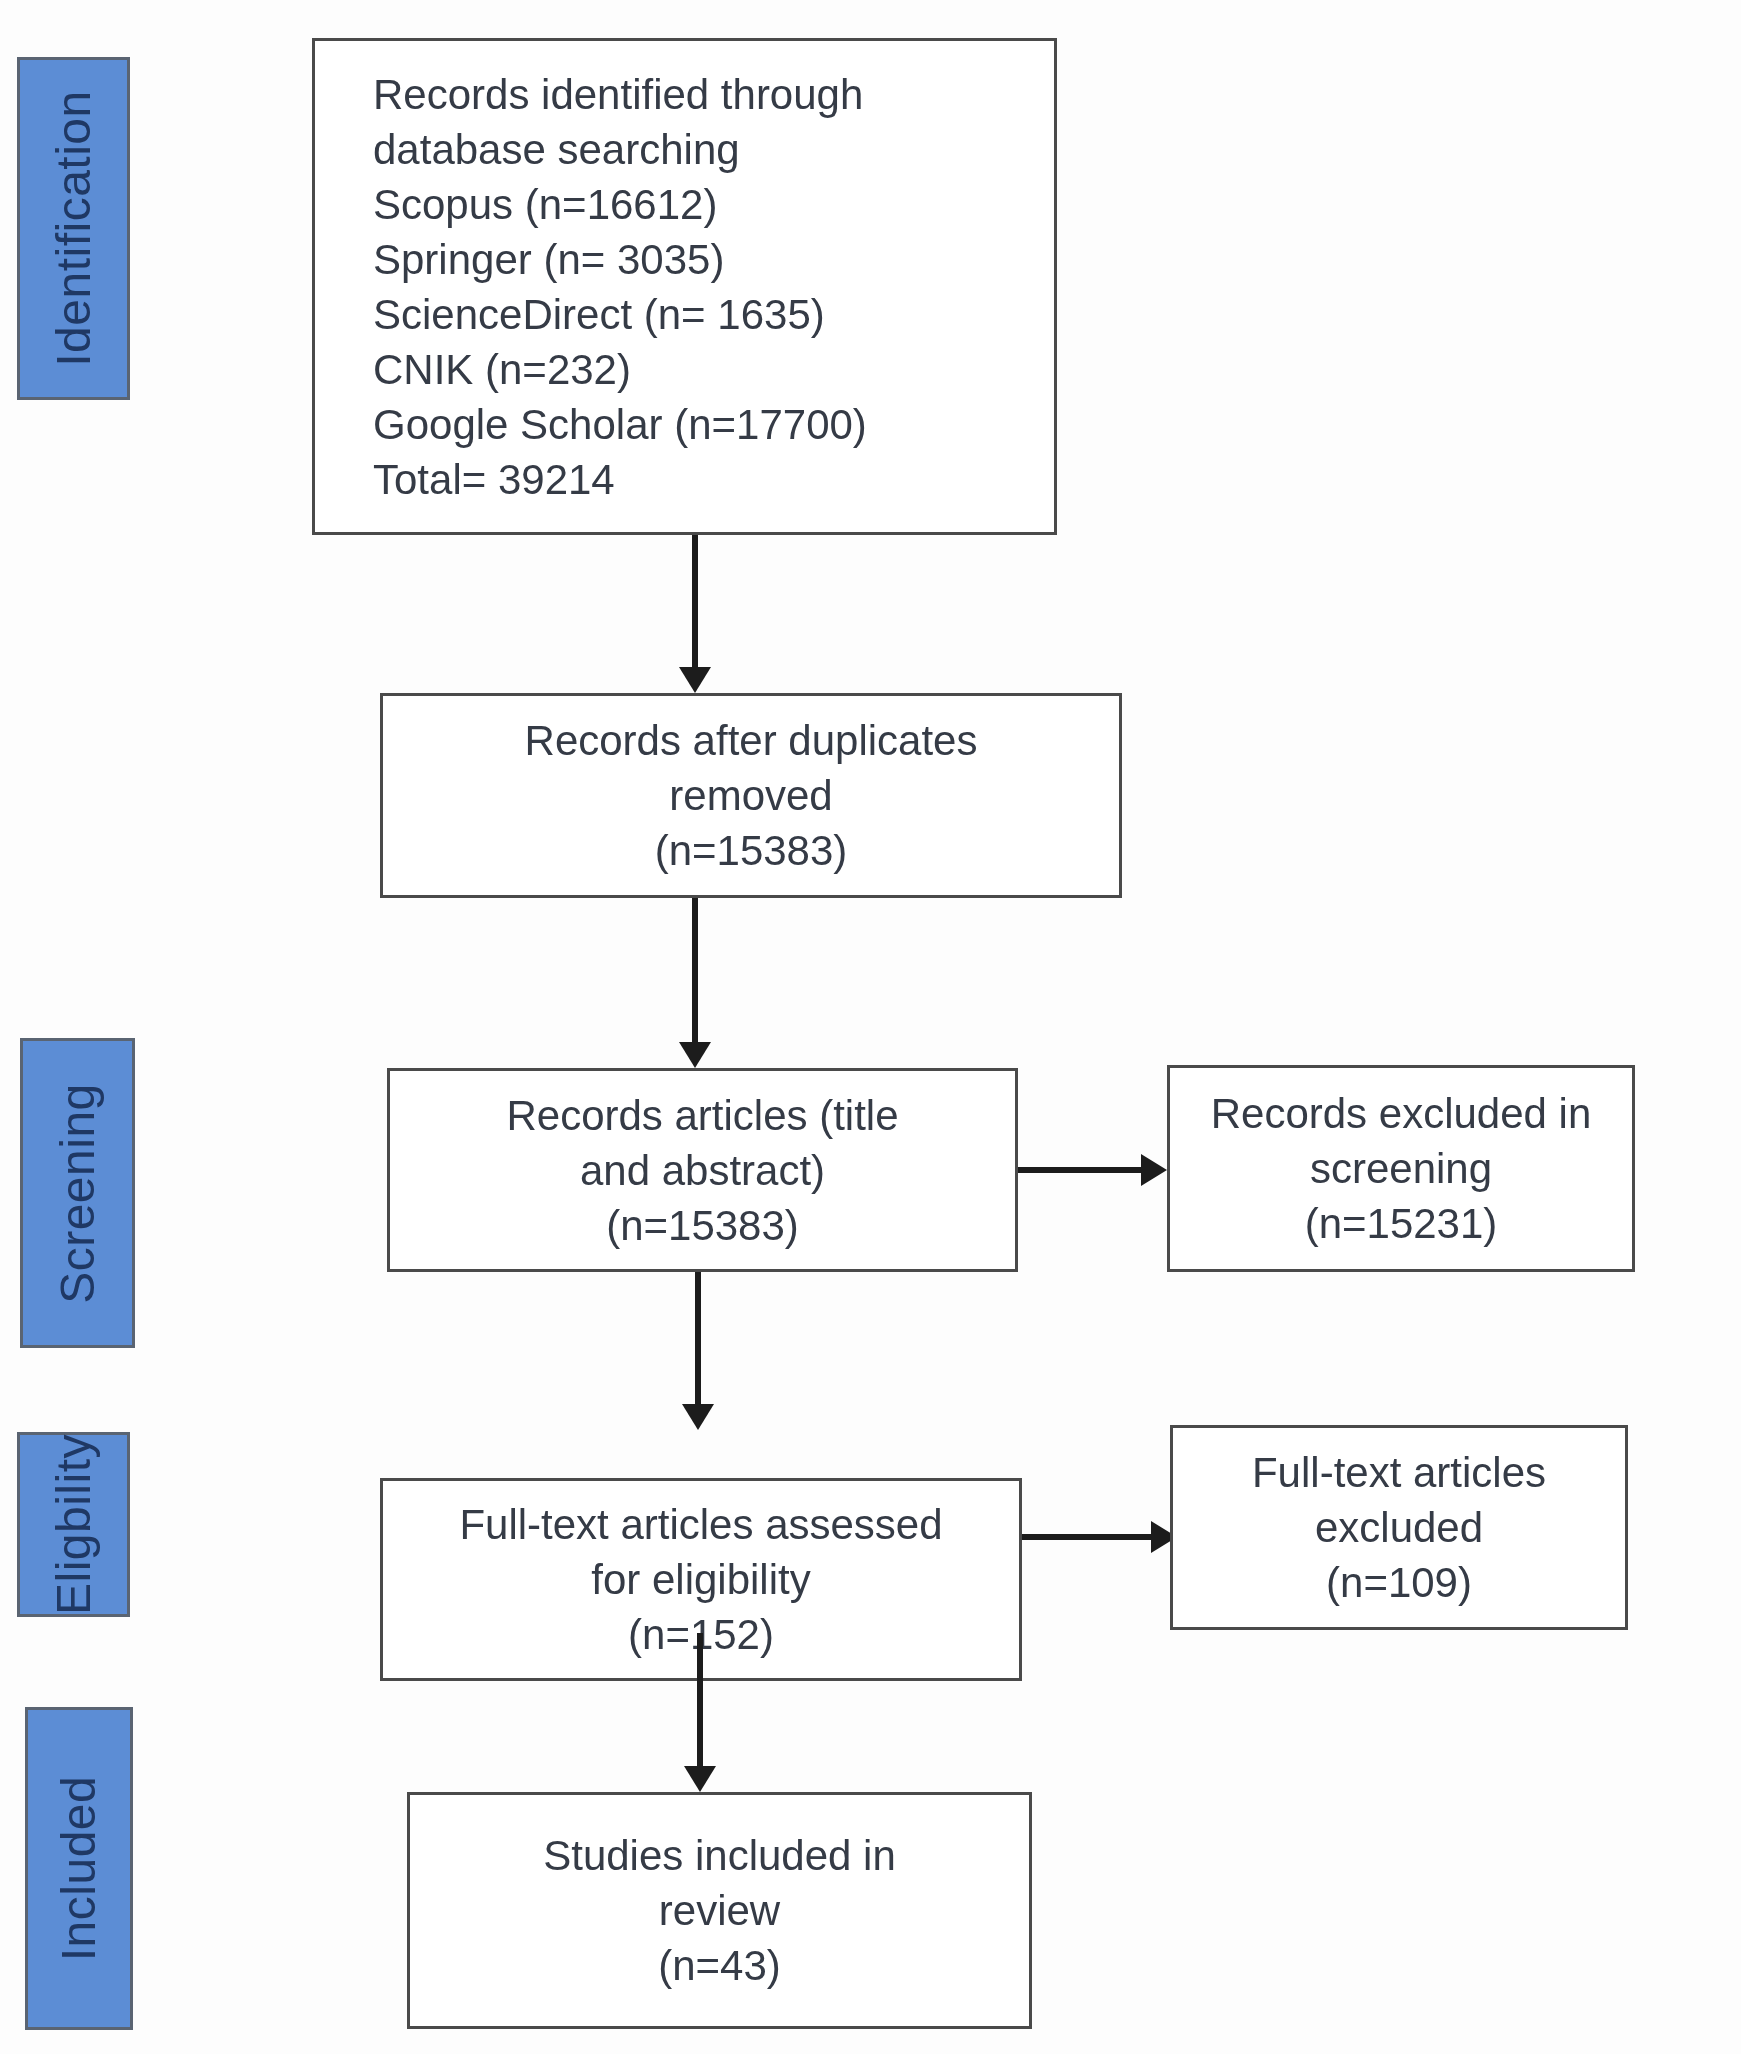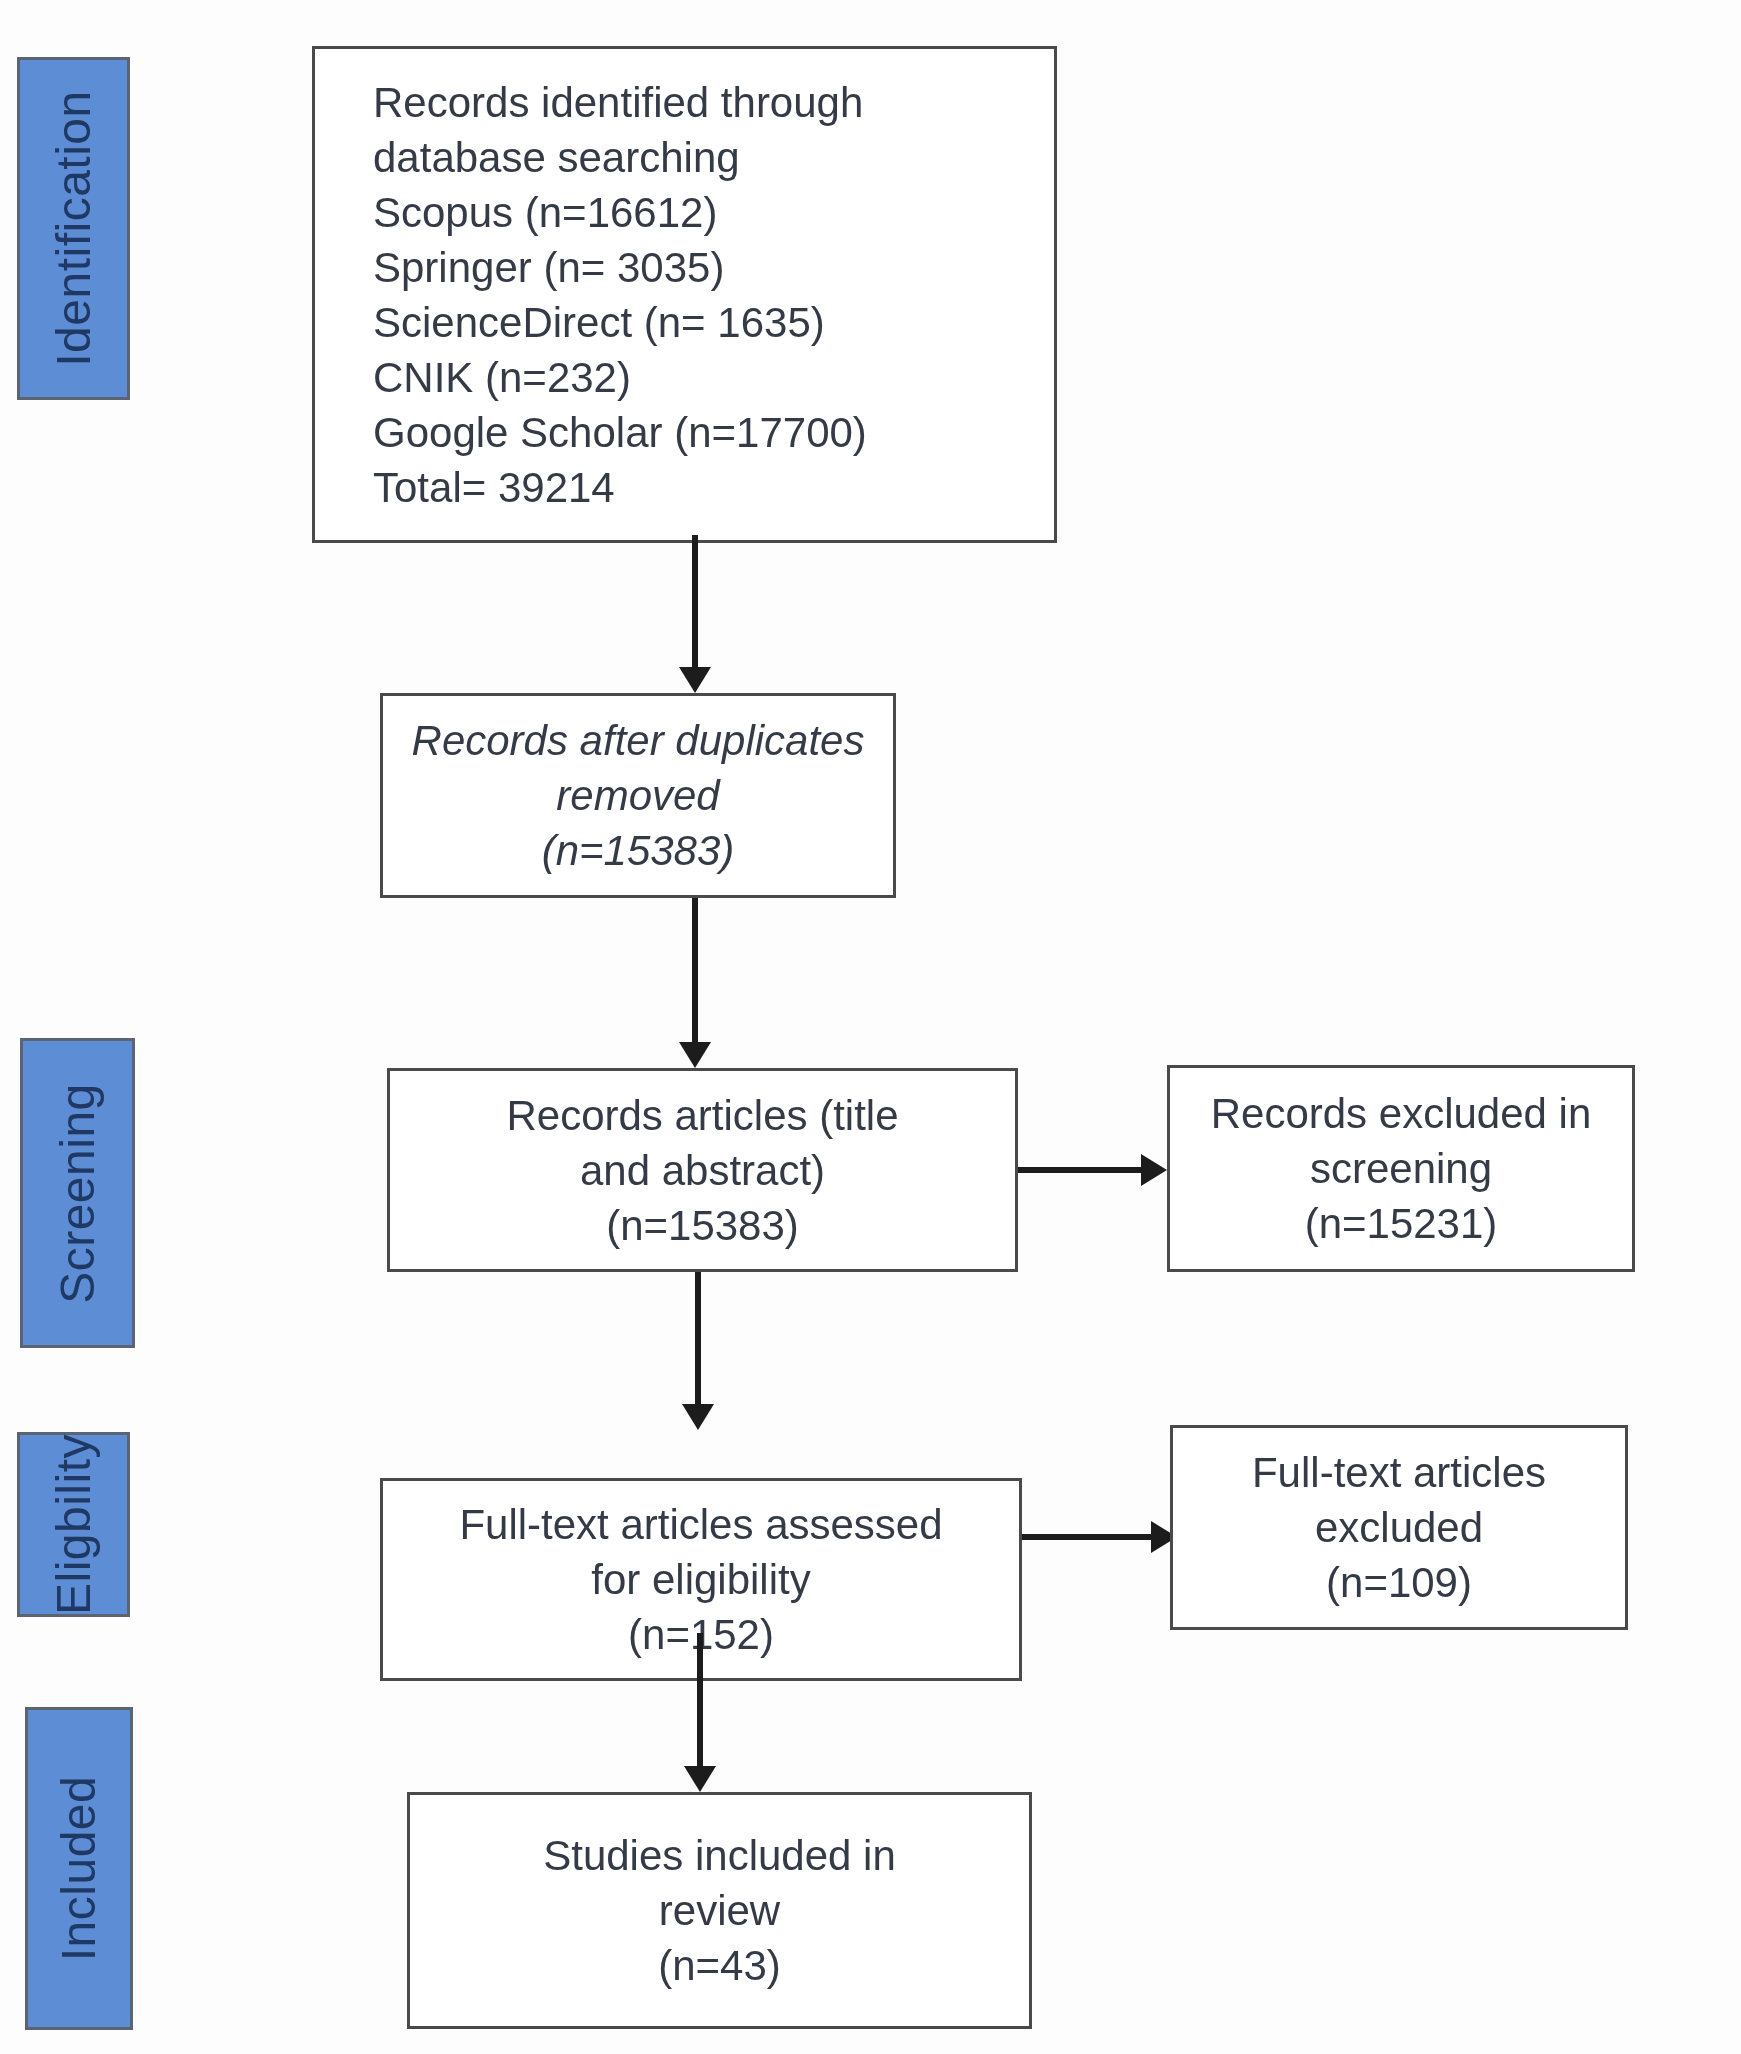--- a/index.html
+++ b/index.html
@@ -47,21 +47,21 @@
     border: 3px solid var(--box-border);
     box-sizing: border-box;
     color: var(--box-text);
     font-size: 42px;
     line-height: 55px;
     display: flex;
     flex-direction: column;
     justify-content: center;
   }
   .fbox.centered { text-align: center; align-items: center; }
-  .fbox.lefted   { text-align: left; padding-left: 58px; justify-content: center; margin-top: 8px; }
+  .fbox.lefted   { text-align: left; padding-left: 58px; justify-content: center; }
   .fbox .line { white-space: nowrap; }
 
   
   .arrow-v { position: absolute; width: 32px; }
   .arrow-v .shaft {
     position: absolute; left: 13px; top: 0; bottom: 20px; width: 6px;
     background: var(--arrow);
   }
   .arrow-v .head {
     position: absolute; left: 0; bottom: 0;
@@ -113,21 +113,21 @@
     <div class="line">CNIK (n=232)</div>
     <div class="line">Google Scholar (n=17700)</div>
     <div class="line">Total= 39214</div>
   </div>
 
   <div class="arrow-v" style="left:679px; top:535px; height:158px;">
     <div class="shaft"></div>
     <div class="head"></div>
   </div>
 
-  <div class="fbox centered" style="left:380px; top:693px; width:516px; height:205px;font-style:italic;">
+  <div class="fbox centered" style="left:380px; top:693px; width:742px; height:205px;">
     <div class="line">Records after duplicates</div>
     <div class="line">removed</div>
     <div class="line">(n=15383)</div>
   </div>
 
   <div class="arrow-v" style="left:679px; top:898px; height:170px;">
     <div class="shaft"></div>
     <div class="head"></div>
   </div>
 

